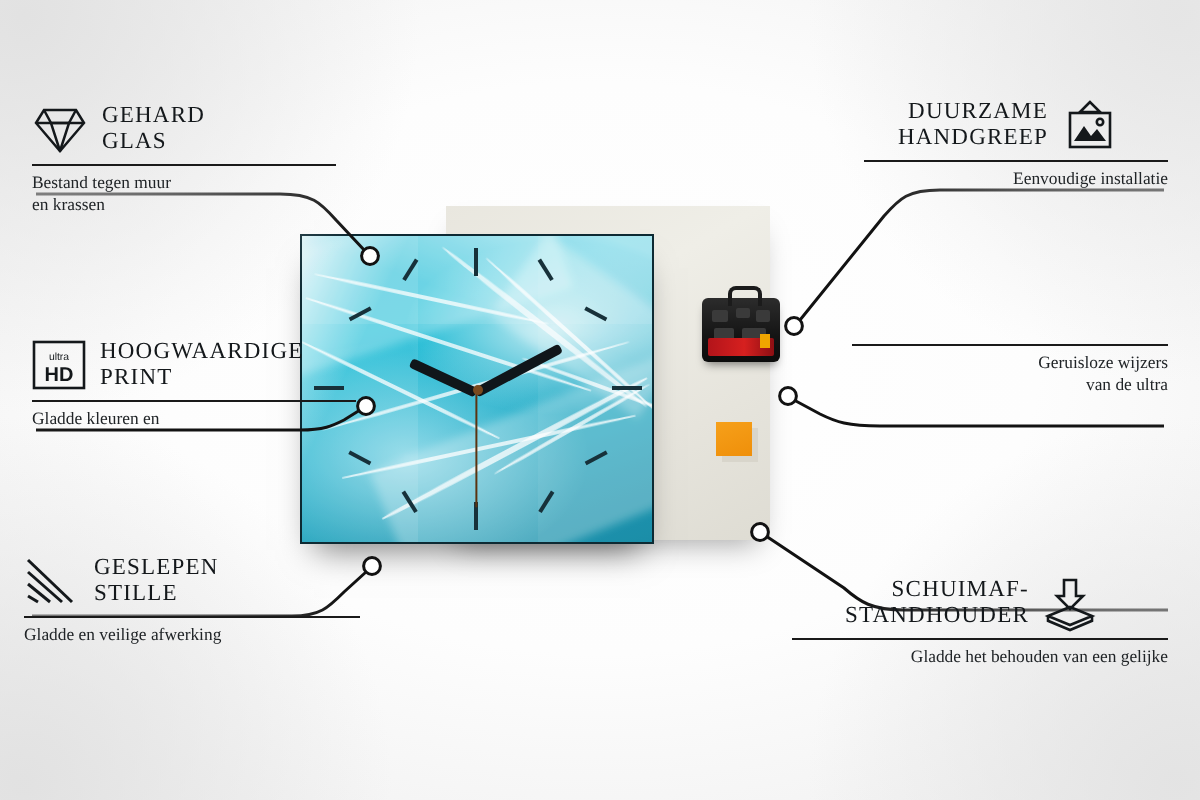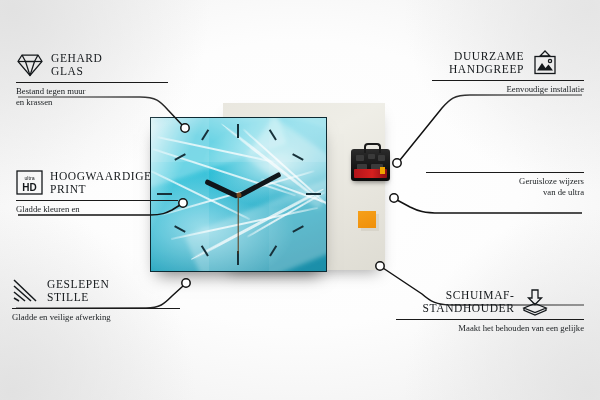--- a/index.html
+++ b/index.html
@@ -245,16 +245,16 @@
       </div>
       <span class="ico">
         <svg width="28" height="26" viewBox="0 0 28 26" stroke="#14181b" stroke-width="1.3" fill="none">
           <path d="M11 1 h6 v8 h3.5 L14 15.5 L7.5 9 H11 Z"></path>
           <path d="M14 14.5 L25 19 L14 23.5 L3 19 Z"></path>
           <path d="M3 19 v2.4 L14 26 L25 21.4 V19"></path>
         </svg>
       </span>
     </div>
     <div class="rule" style="margin:4px 0 3px auto;width:188px;"></div>
-    <div class="cap">Maakt het behouden van een gelijke</div>
+    <div class="cap">Gladde het behouden van een gelijke</div>
   </div>
 
 </div>
 
 </body></html>

